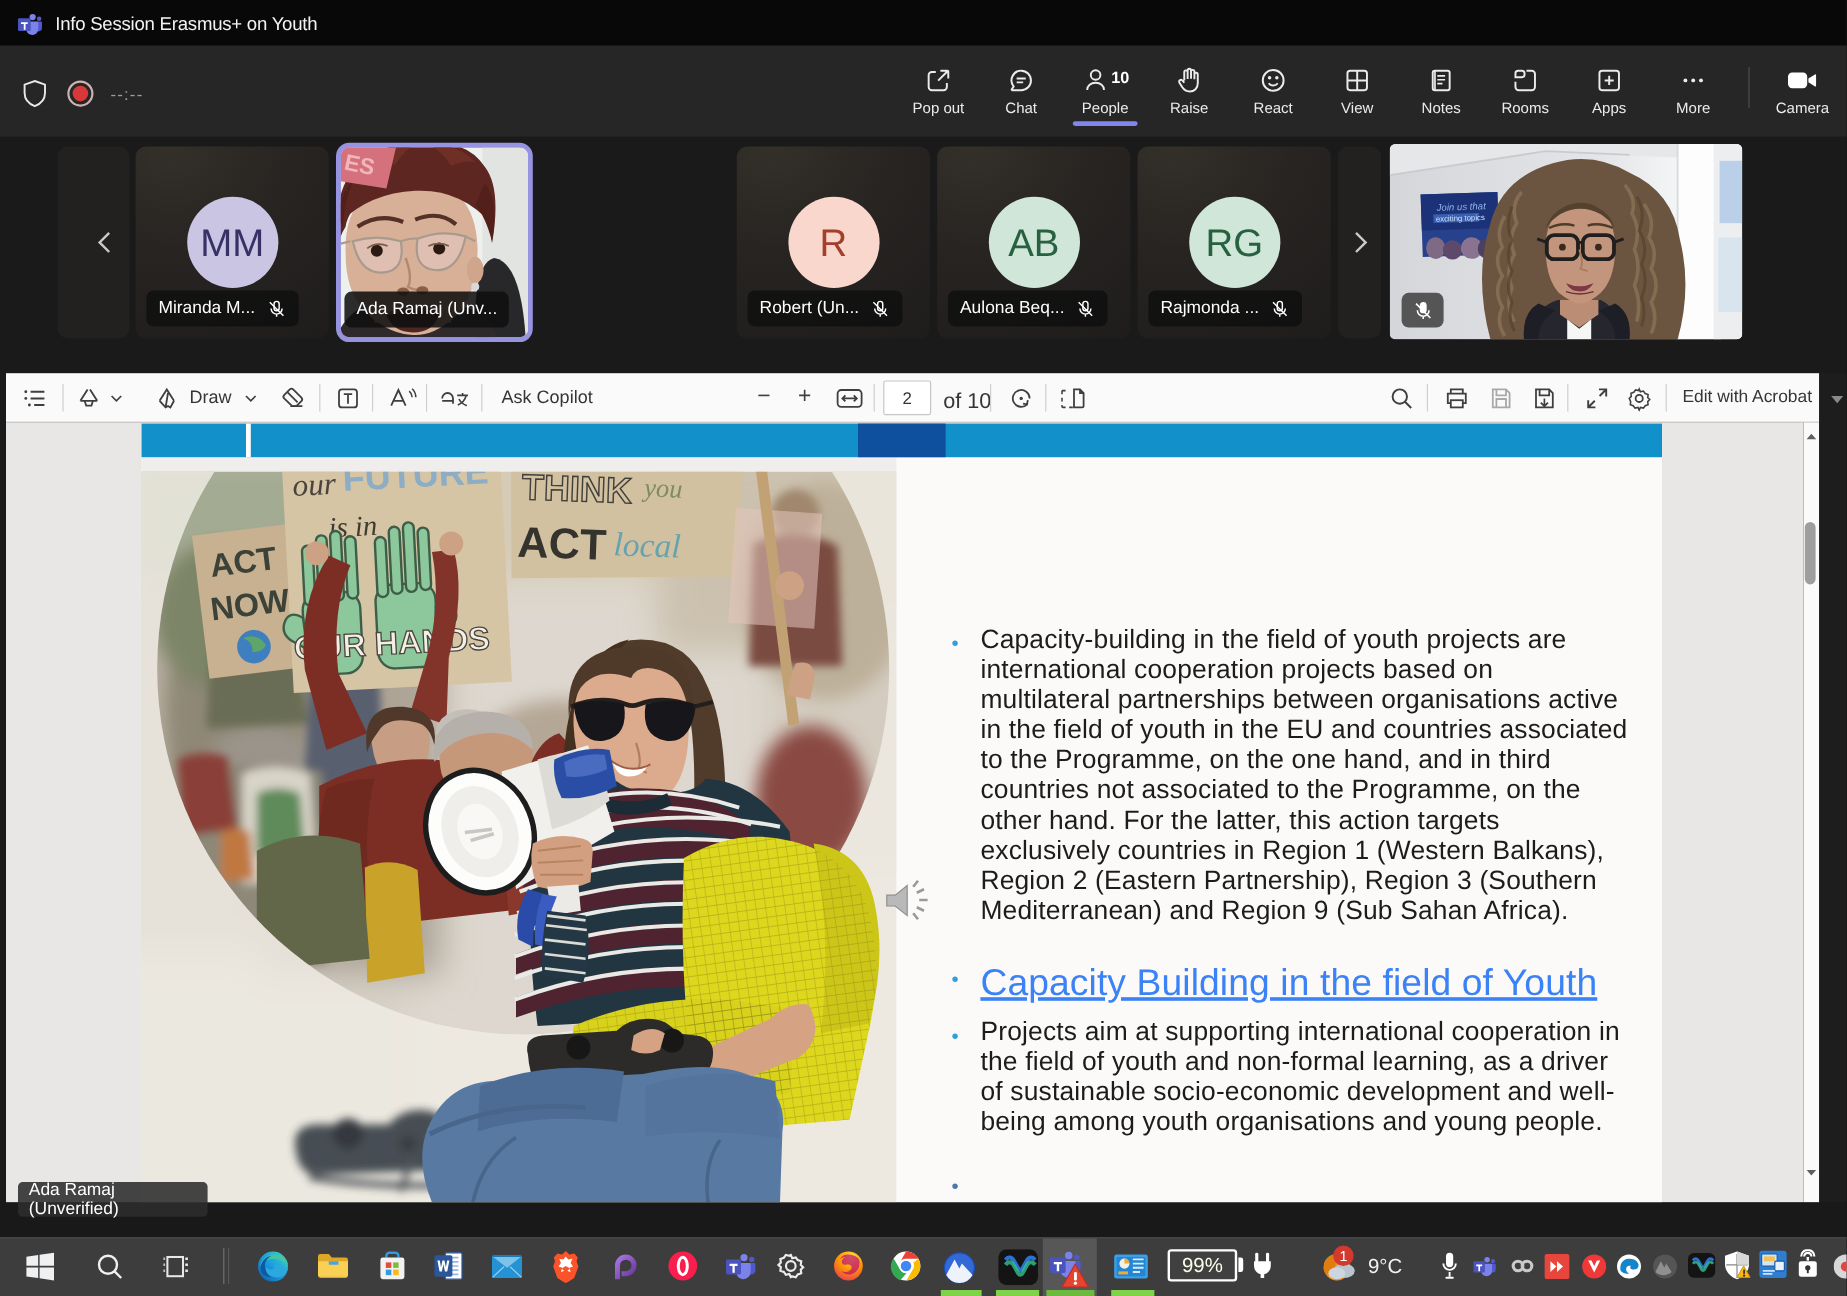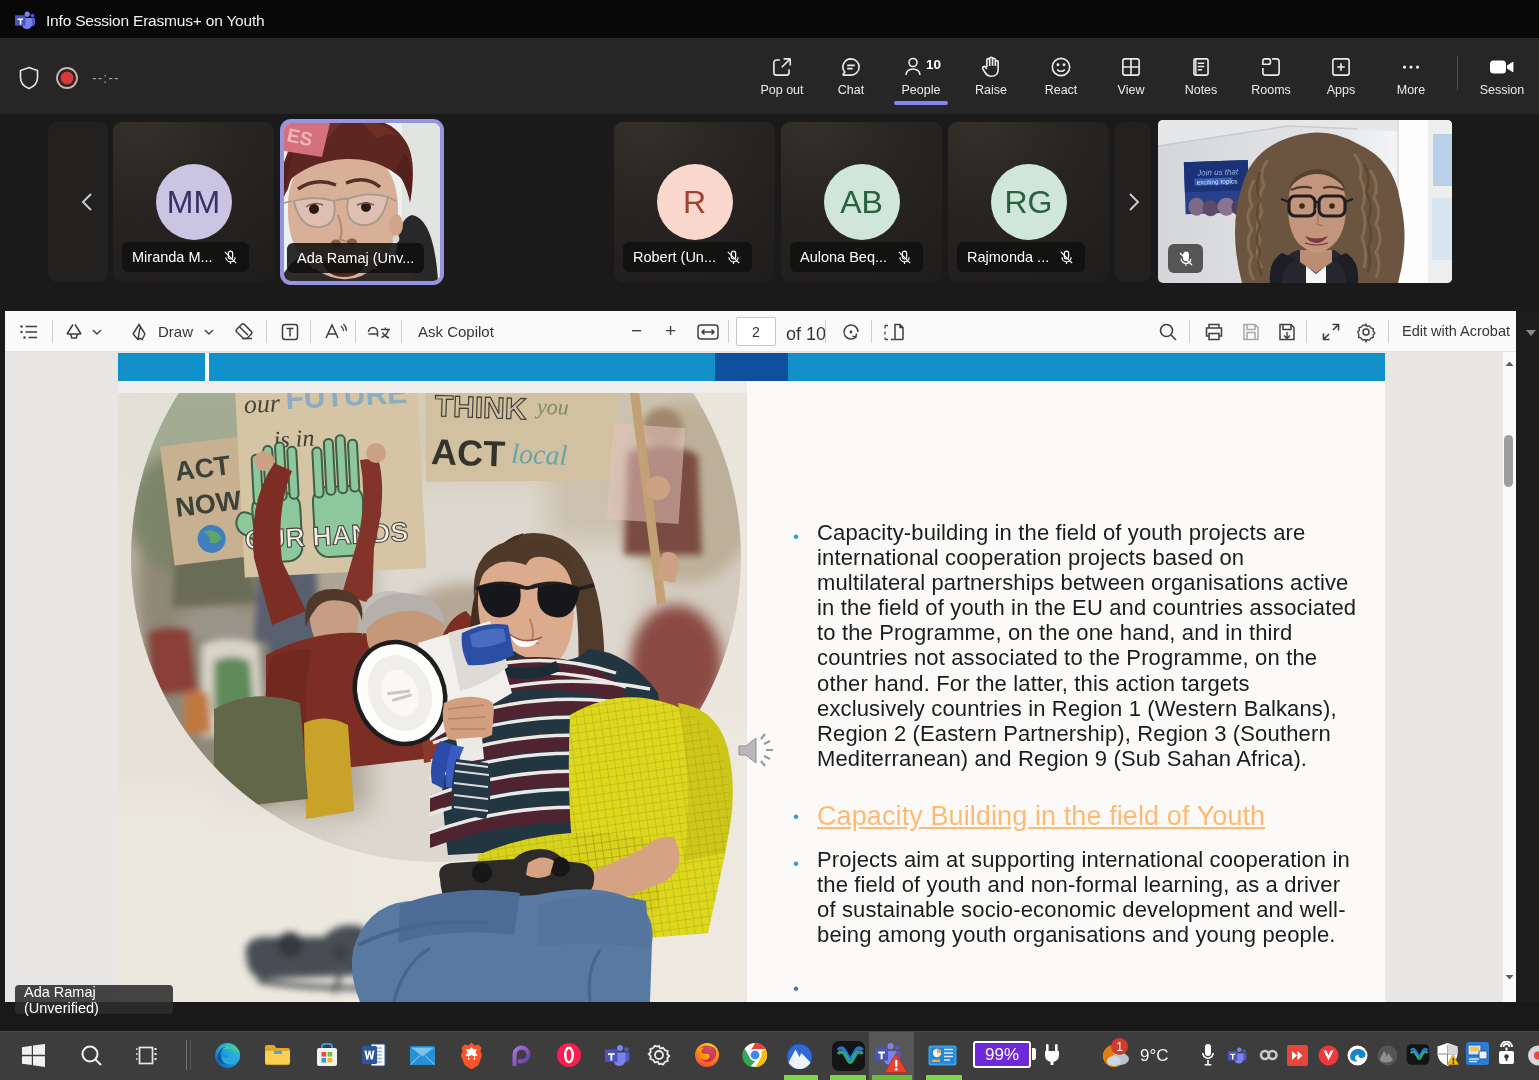--- a/index.html
+++ b/index.html
@@ -129,21 +129,21 @@
         <circle cx="18" cy="12" r="1.5"></circle>
     </svg>
       <span class="tlabel">More</span>
   </div>
   <div class="abs" style="left:1457px;top:56px;width:1px;height:34px;background:#4d4d4d;"></div>
   <div class="tbtn" style="left:1468px;">
     <svg width="30" height="26" viewBox="0 0 30 24">
       <rect x="3" y="5.5" width="16" height="13" rx="3.5" fill="#fff"></rect>
       <path d="M20 10.5l5.5-3.5a.6.6 0 01.9.5v9a.6.6 0 01-.9.5L20 13.5z" fill="#fff"></path>
     </svg>
-      <span class="tlabel">Session</span>
+      <span class="tlabel">Camera</span>
   </div>
   <div class="abs" id="videostrip" style="left:0;top:114px;width:1539px;height:176px;background:#1a1a1a;"></div>
 
   <div class="tile" style="left:48px;width:60px;background:#232120;"></div>
   <svg class="abs" style="left:79px;top:192px" width="18" height="20" viewBox="0 0 18 20" fill="none" stroke="#c9c9c9" stroke-width="2">
     <path d="M12 2L4 10l8 8"></path>
   </svg>
 
   <div class="tile" style="left:113px;">
     <div class="avatar" style="background:#c9c5e3;color:#373165;">MM</div>
@@ -643,21 +643,21 @@
   <svg class="abs" style="left:729px;top:727px" width="46" height="46" viewBox="0 0 46 46">
     <path d="M10 19h7l10-8v25l-10-8h-7z" fill="#b9b9b9" stroke="#8f8f8f" stroke-width="1"></path>
     <g stroke="#9a9a9a" stroke-width="2.2" fill="none">
       <path d="M32 12l4-5M35 17l6-3M37 23h7M35 29l6 3M32 34l4 5"></path>
     </g>
   </svg>
 
   <div class="abs" style="left:793px;top:527px;color:#2f9fd8;font-size:17px;">•</div>
   <div class="abs" style="left:817px;top:520px;color:#1c1c1c;font-size:22px;line-height:25.1px;letter-spacing:.15px;">Capacity-building in the field of youth projects are<br>international cooperation projects based on<br>multilateral partnerships between organisations active<br>in the field of youth in the EU and countries associated<br>to the Programme, on the one hand, and in third<br>countries not associated to the Programme, on the<br>other hand. For the latter, this action targets<br>exclusively countries in Region 1 (Western Balkans),<br>Region 2 (Eastern Partnership), Region 3 (Southern<br>Mediterranean) and Region 9 (Sub Sahan Africa).</div>
   <div class="abs" style="left:793px;top:807px;color:#2f9fd8;font-size:17px;">•</div>
-  <div class="abs" style="left:817px;top:801px;color:#fdba74;font-size:27px;letter-spacing:.1px;text-decoration:underline;">Capacity Building in the field of Youth</div>
+  <div class="abs" style="left:817px;top:801px;color:#3b82f6;font-size:31px;letter-spacing:.1px;text-decoration:underline;">Capacity Building in the field of Youth</div>
   <div class="abs" style="left:793px;top:854px;color:#2f9fd8;font-size:17px;">•</div>
   <div class="abs" style="left:817px;top:847px;color:#1c1c1c;font-size:22px;line-height:25.1px;letter-spacing:.15px;">Projects aim at supporting international cooperation in<br>the field of youth and non-formal learning, as a driver<br>of sustainable socio-economic development and well-<br>being among youth organisations and young people.</div>
   <div class="abs" style="left:793px;top:979px;color:#4d77a8;font-size:17px;">•</div>
   <div class="abs" id="scrollbar"></div>
   <svg class="abs" style="left:1504px;top:359px" width="11" height="10" viewBox="0 0 11 10">
       <path d="M1.5 7L5.5 2.5 9.5 7z" fill="#5f5f5f"></path>
     </svg>
   <div class="abs" style="left:1504px;top:435px;width:9px;height:52px;border-radius:4.5px;background:#9e9e9e;"></div>
   <svg class="abs" style="left:1504px;top:972px" width="11" height="10" viewBox="0 0 11 10">
       <path d="M1.5 3L5.5 7.5 9.5 3z" fill="#5f5f5f"></path>
@@ -815,21 +815,21 @@
 
   <svg class="abs" style="left:928px;top:1045px" width="29" height="21" viewBox="0 0 29 21">
     <rect x="0.5" y="0.5" width="28" height="20" rx="2" fill="#3ba0e8"></rect>
     <rect x="2.5" y="2.5" width="24" height="16" rx="1" fill="#2286d4"></rect>
     <circle cx="9" cy="8" r="4.2" fill="#f5f0e6"></circle>
     <path d="M9 8V3.8A4.2 4.2 0 0113.2 8z" fill="#f2a93b"></path>
     <path d="M16 4.5h9M16 8h9M16 11.5h9M16 15h6" stroke="#dce9f5" stroke-width="1.6"></path>
     <rect x="4" y="14.5" width="8" height="2.5" fill="#f2a93b"></rect>
   </svg>
 
-  <div class="abs" style="left:973px;top:1041px;width:58px;height:27px;background:#6d28d9;border:2.5px solid #fff;border-radius:3px;color:#fdfdea;font-size:17px;display:flex;align-items:center;justify-content:center;">99%</div>
+  <div class="abs" style="left:973px;top:1041px;width:58px;height:27px;background:#404040;border:2.5px solid #fff;border-radius:3px;color:#fdfdea;font-size:17px;display:flex;align-items:center;justify-content:center;">99%</div>
   <div class="abs" style="left:1032px;top:1048px;width:4px;height:12px;background:#fff;border-radius:0 2px 2px 0;"></div>
 
   <svg class="abs" style="left:1043px;top:1043px" width="18" height="24" viewBox="0 0 18 24" fill="#fff">
     <rect x="3" y="1" width="2.6" height="8" rx="1.2"></rect>
     <rect x="12" y="1" width="2.6" height="8" rx="1.2"></rect>
     <path d="M2 8h14v4a7 7 0 01-5.5 6.8V22h-3v-3.2A7 7 0 012 12z"></path>
   </svg>
 
   <svg class="abs" style="left:1101px;top:1041px" width="32" height="28" viewBox="0 0 32 28">
     <circle cx="13" cy="15" r="11" fill="#f0921e"></circle>

